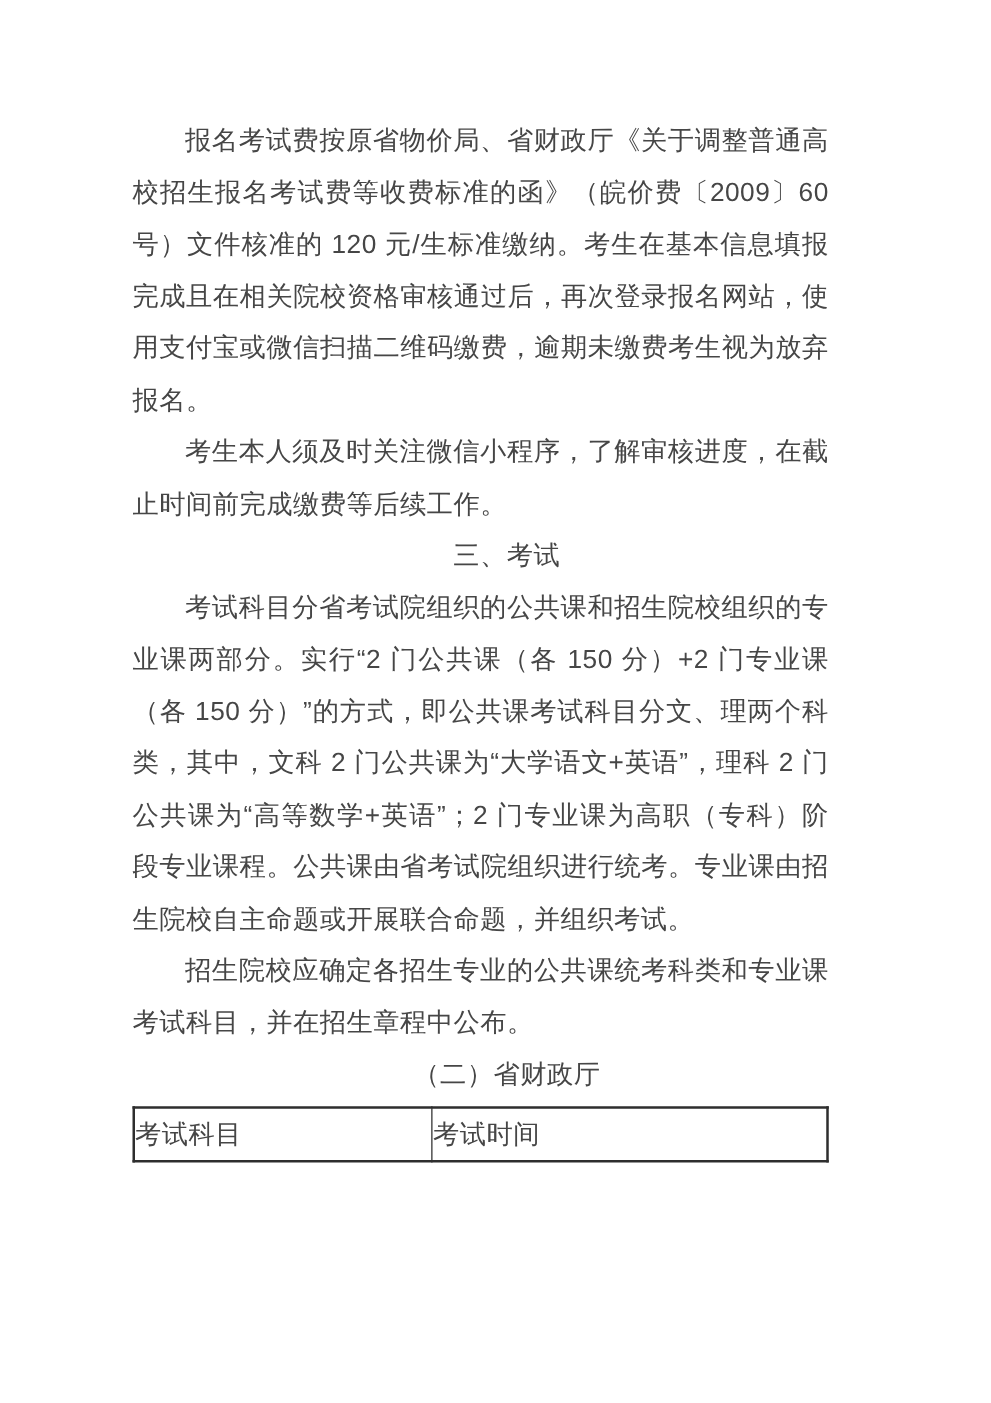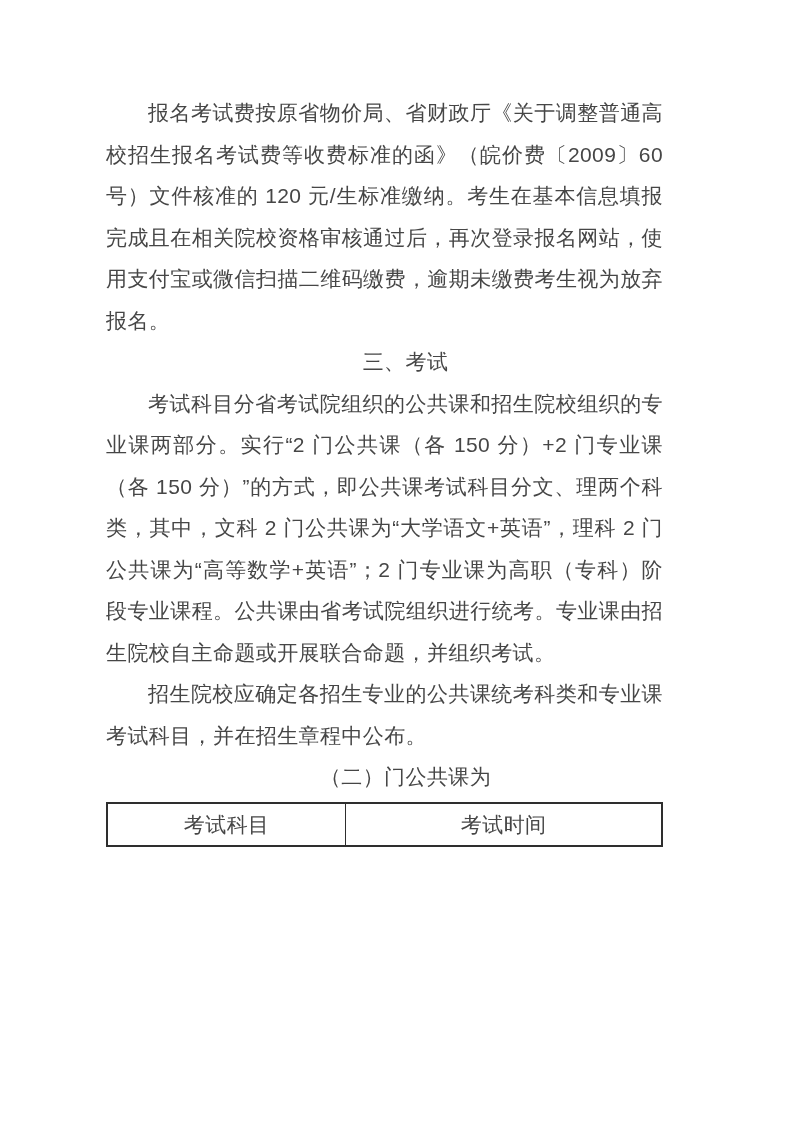--- a/index.html
+++ b/index.html
@@ -37,49 +37,50 @@
   }
   table.exam-table {
     margin-top: 4px;
     width: 557px;
     border-collapse: collapse;
     table-layout: fixed;
   }
   table.exam-table td {
     border: 1px solid #2e2e2e;
     height: 41px;
-    text-align: center;
+    text-align: left;
     vertical-align: middle;
     color: #464646;
     font-size: 21px;
     padding: 0;
   }
   table.exam-table {
     border: 2px solid #2e2e2e;
   }
   td.col-subject { width: 43%; }
   td.col-time   { width: 57%; }
 </style>
 </head>
 <body>
 
 <div class="page">
 
   <p class="para">报名考试费按原省物价局、省财政厅《关于调整普通高校招生报名考试费等收费标准的函》（皖价费〔2009〕60 号）文件核准的 120 元/生标准缴纳。考生在基本信息填报完成且在相关院校资格审核通过后，再次登录报名网站，使用支付宝或微信扫描二维码缴费，逾期未缴费考生视为放弃报名。</p>
 
 
+  <p class="para">考生本人须及时关注微信小程序，了解审核进度，在截止时间前完成缴费等后续工作。</p>
 
   <p class="heading">三、考试</p>
 
 
   <p class="para">考试科目分省考试院组织的公共课和招生院校组织的专业课两部分。实行“2 门公共课（各 150 分）+2 门专业课（各 150 分）”的方式，即公共课考试科目分文、理两个科类，其中，文科 2 门公共课为“大学语文+英语”，理科 2 门公共课为“高等数学+英语”；2 门专业课为高职（专科）阶段专业课程。公共课由省考试院组织进行统考。专业课由招生院校自主命题或开展联合命题，并组织考试。</p>
 
   <p class="para">招生院校应确定各招生专业的公共课统考科类和专业课考试科目，并在招生章程中公布。</p>
 
-  <p class="heading">（二）门公共课为</p>
+  <p class="heading">（二）省财政厅</p>
 
   <table class="exam-table">
     <tbody>
       <tr>
         <td class="col-subject">考试科目</td>
         <td class="col-time">考试时间</td>
       </tr>
     </tbody>
   </table>
 

